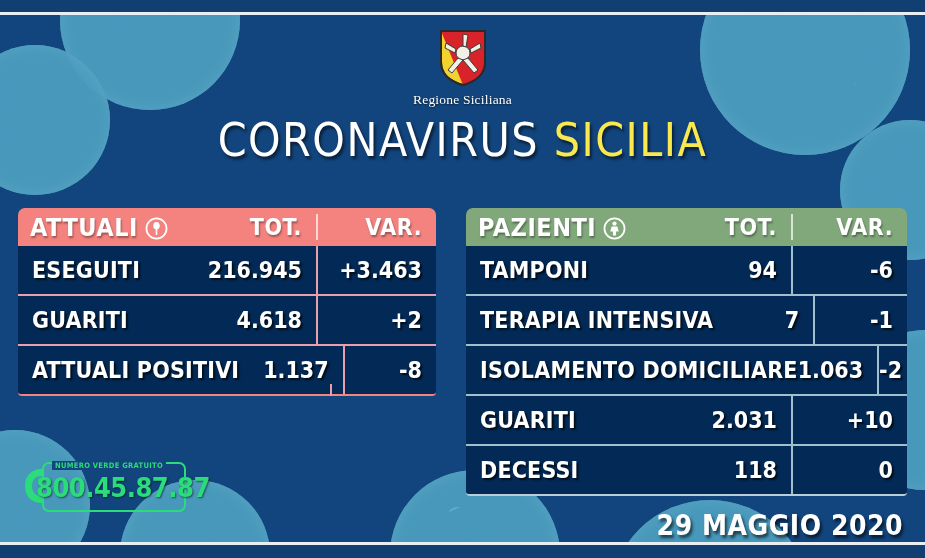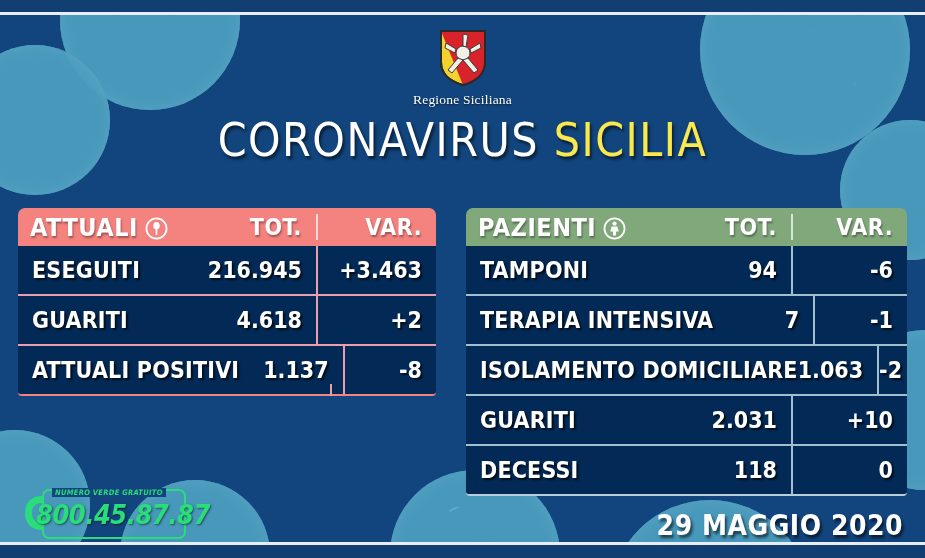--- a/index.html
+++ b/index.html
@@ -249,25 +249,24 @@
     bottom: 0;
     width: 2px;
     height: 12px;
     background: #e9a0ac;
   }
 
   
   .phone {
     position: absolute;
     left: 16px;
-    top: 472px;
+    top: 445px;
     width: 168px;
     height: 52px;
     z-index: 16;
-    font-style: italic;
   }
   .phone-box {
     position: absolute;
     left: 26px; top: 2px;
     width: 140px; height: 46px;
     border: 2px solid #2bdc7a;
     border-radius: 7px;
   }
   .phone-handset {
     position: absolute;

